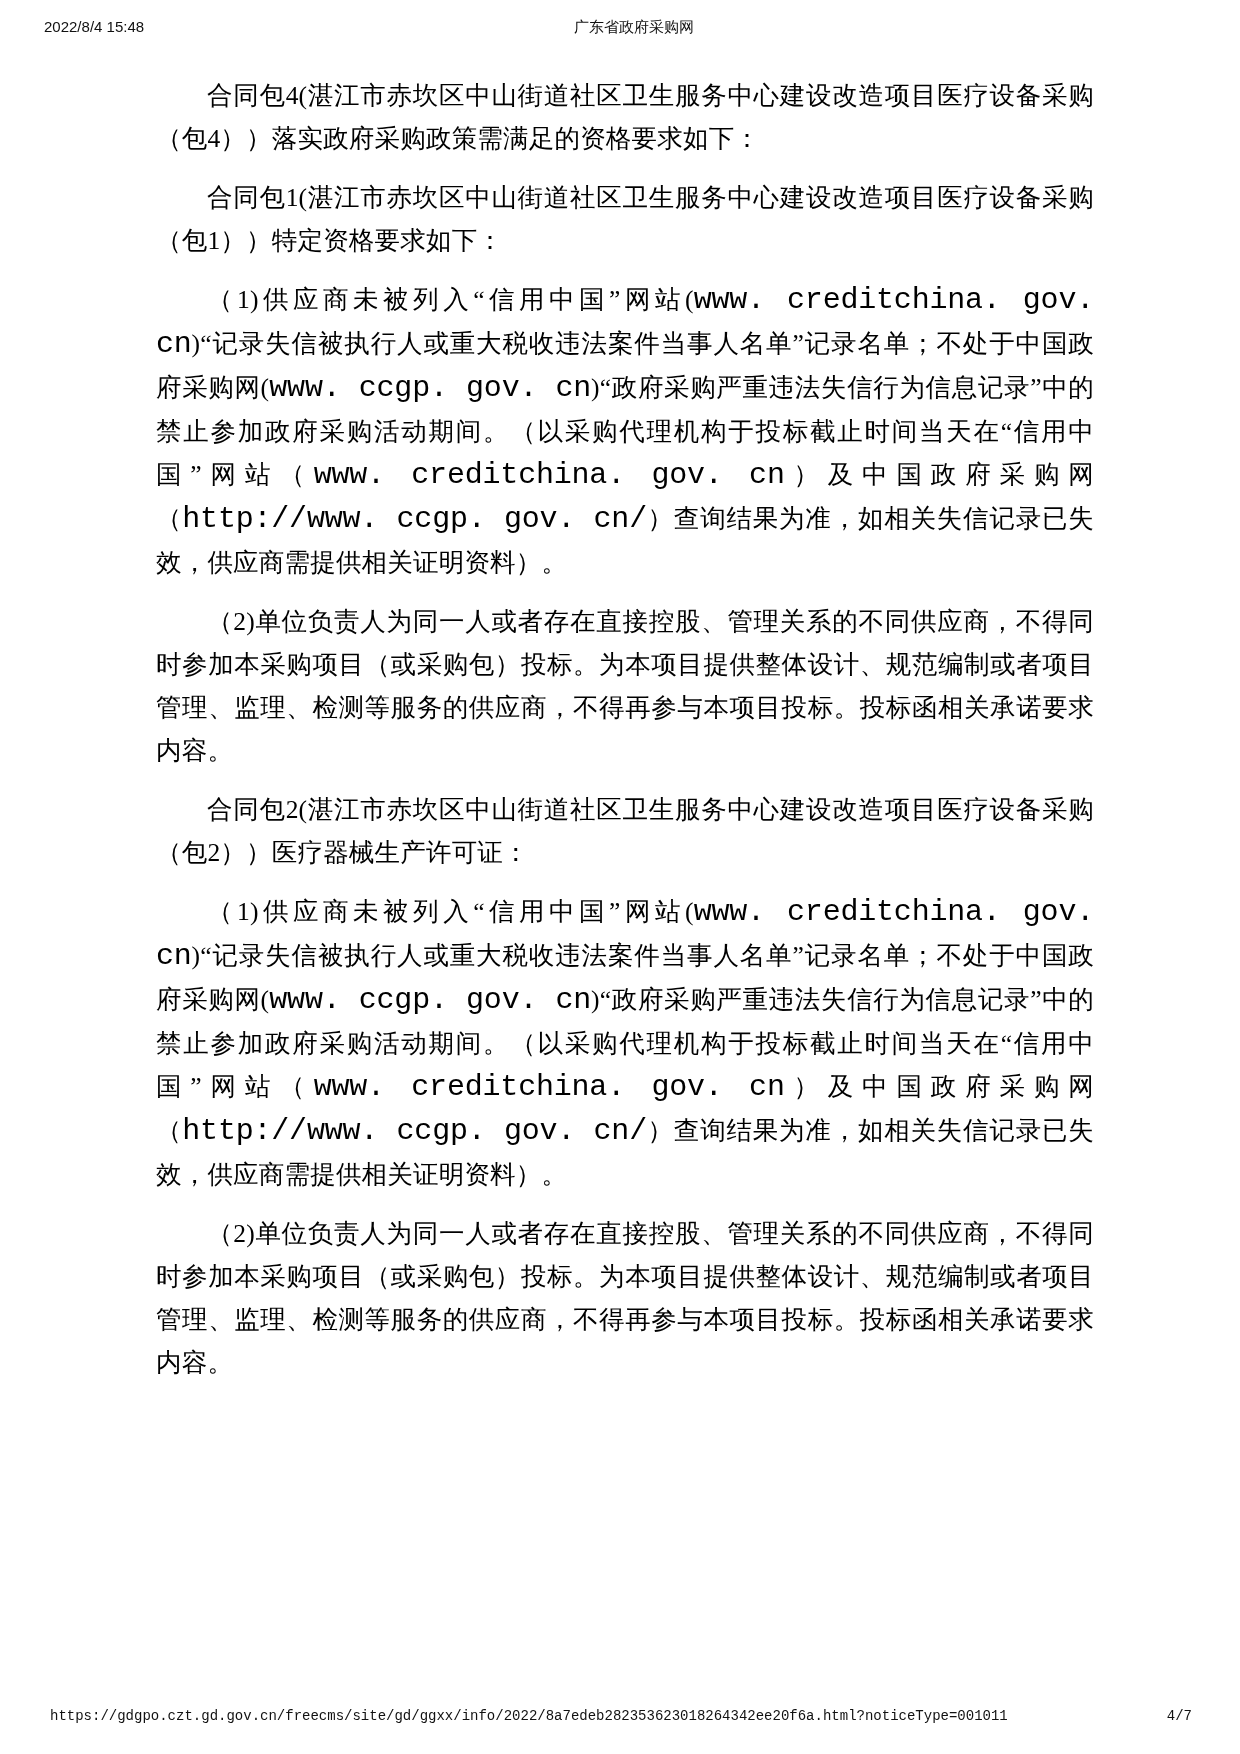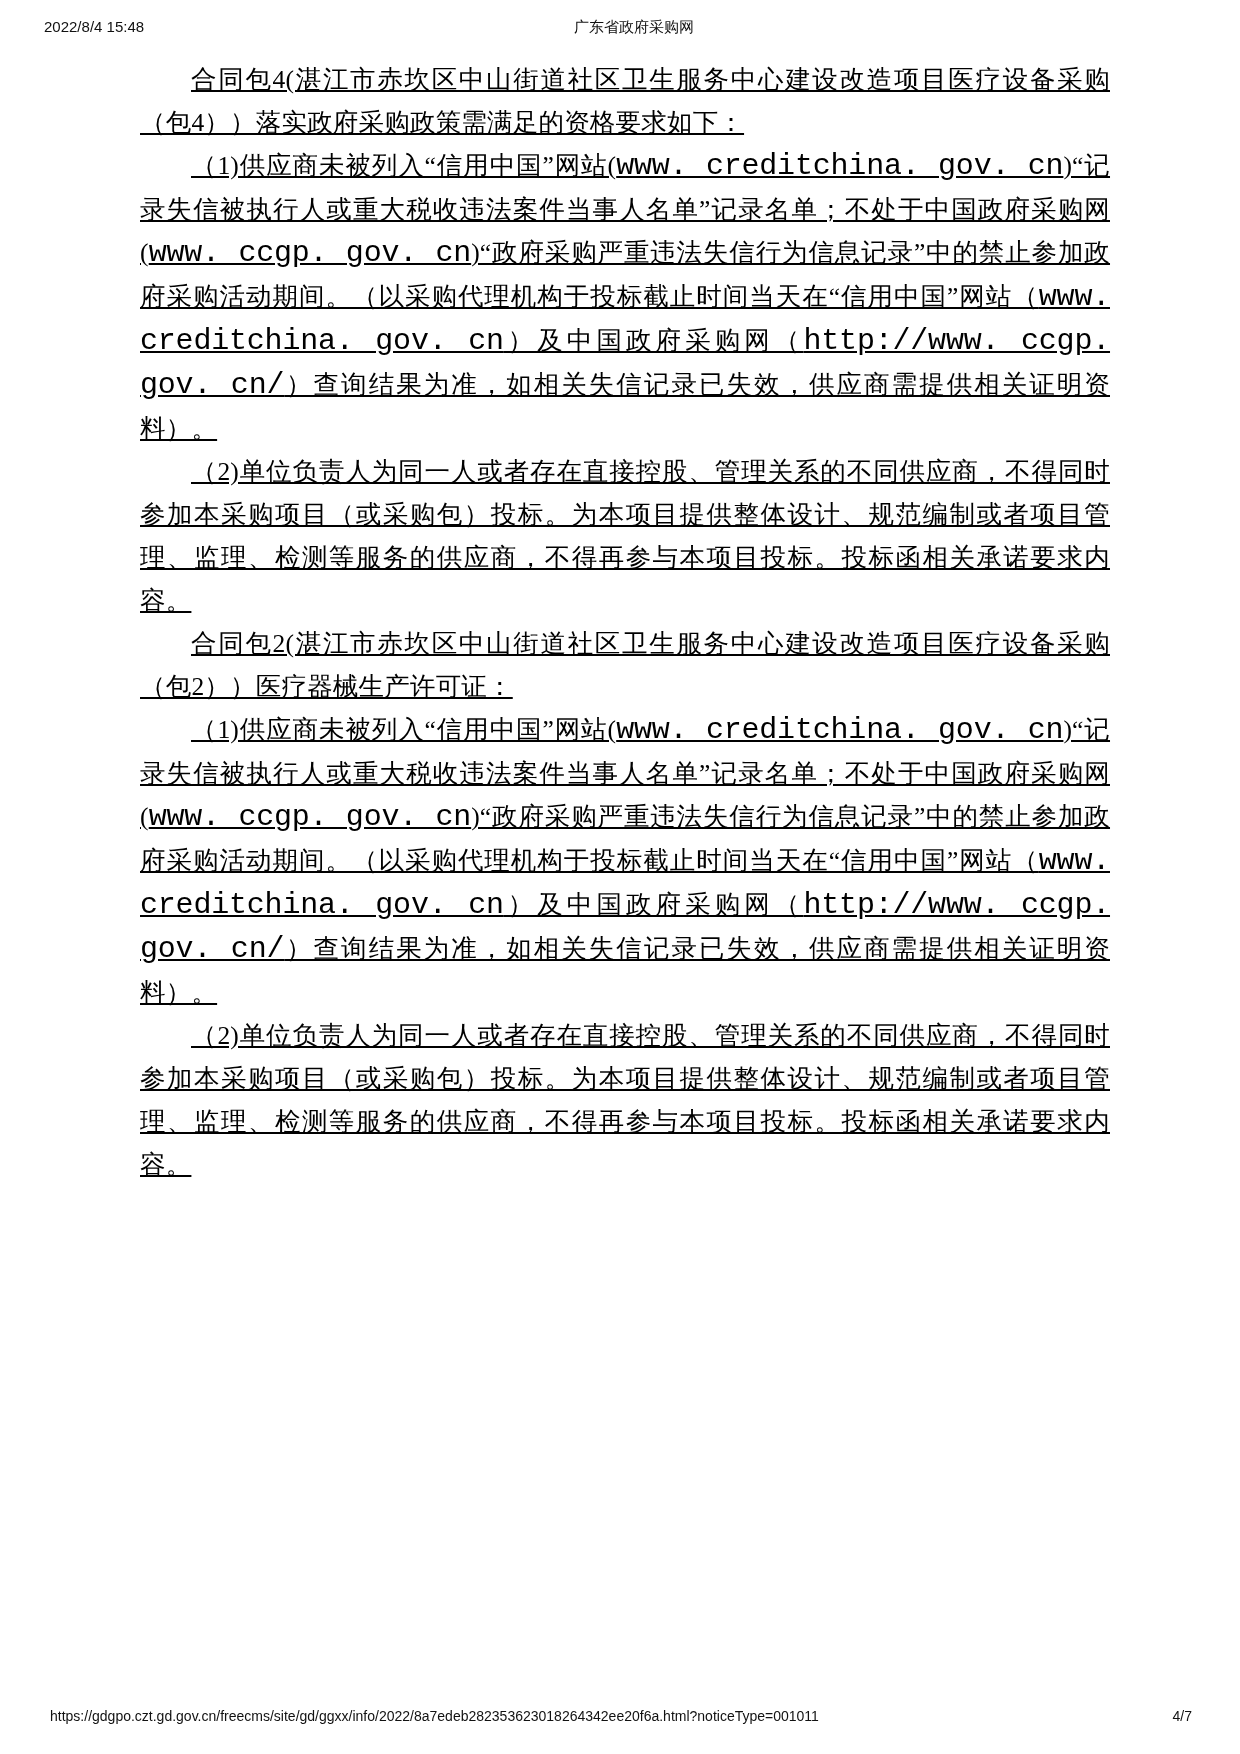--- a/index.html
+++ b/index.html
@@ -52,41 +52,40 @@
     left: 140px;
     right: 130px;
     top: 58px;
     font-size: 25.5px;
     line-height: 43px;
     text-align: justify;
     text-justify: inter-ideograph;
     letter-spacing: 0.2px;
   }
   .para {
-    margin: 0;
+    margin: 16px;
     padding: 0;
     text-indent: 2em;
-    text-decoration: underline;
   }
   .para.item-indent {
     text-indent: 0.4em;
   }
   .mono {
     font-family: "Liberation Mono", "DejaVu Sans Mono", monospace;
     font-size: 30px;
     letter-spacing: -0.2px;
   }
   
   .page-footer {
     position: absolute;
     left: 0;
     right: 0;
     bottom: 26px;
     height: 20px;
-    font-family: Liberation Sans, sans-serif;
+    font-family: Liberation Mono, monospace;
     font-size: 14px;
     color: #111;
   }
   .footer-url {
     position: absolute;
     left: 50px;
     top: 0;
     white-space: nowrap;
   }
   .footer-page {
@@ -101,20 +100,21 @@
 
 <div class="page">
 
   <div class="page-header">
     <span class="header-date">2022/8/4 15:48</span>
     <span class="header-title">广东省政府采购网</span>
   </div>
 
   <div class="doc-body">
     <p class="para">合同包4(湛江市赤坎区中山街道社区卫生服务中心建设改造项目医疗设备采购（包4））落实政府采购政策需满足的资格要求如下：</p>
+    <p class="para">合同包1(湛江市赤坎区中山街道社区卫生服务中心建设改造项目医疗设备采购（包1））特定资格要求如下：</p>
     <p class="para mono-mixed">（1)供应商未被列入“信用中国”网站(<span class="mono">www. creditchina. gov. cn</span>)“记录失信被执行人或重大税收违法案件当事人名单”记录名单；不处于中国政府采购网(<span class="mono">www. ccgp. gov. cn</span>)“政府采购严重违法失信行为信息记录”中的禁止参加政府采购活动期间。（以采购代理机构于投标截止时间当天在“信用中国”网站（<span class="mono">www. creditchina. gov. cn</span>）及中国政府采购网（<span class="mono">http://www. ccgp. gov. cn/</span>）查询结果为准，如相关失信记录已失效，供应商需提供相关证明资料）。</p>
     <p class="para">（2)单位负责人为同一人或者存在直接控股、管理关系的不同供应商，不得同时参加本采购项目（或采购包）投标。为本项目提供整体设计、规范编制或者项目管理、监理、检测等服务的供应商，不得再参与本项目投标。投标函相关承诺要求内容。</p>
     <p class="para">合同包2(湛江市赤坎区中山街道社区卫生服务中心建设改造项目医疗设备采购（包2））医疗器械生产许可证：</p>
     <p class="para mono-mixed">（1)供应商未被列入“信用中国”网站(<span class="mono">www. creditchina. gov. cn</span>)“记录失信被执行人或重大税收违法案件当事人名单”记录名单；不处于中国政府采购网(<span class="mono">www. ccgp. gov. cn</span>)“政府采购严重违法失信行为信息记录”中的禁止参加政府采购活动期间。（以采购代理机构于投标截止时间当天在“信用中国”网站（<span class="mono">www. creditchina. gov. cn</span>）及中国政府采购网（<span class="mono">http://www. ccgp. gov. cn/</span>）查询结果为准，如相关失信记录已失效，供应商需提供相关证明资料）。</p>
     <p class="para">（2)单位负责人为同一人或者存在直接控股、管理关系的不同供应商，不得同时参加本采购项目（或采购包）投标。为本项目提供整体设计、规范编制或者项目管理、监理、检测等服务的供应商，不得再参与本项目投标。投标函相关承诺要求内容。</p>
   </div>
 
   <div class="page-footer">
     <span class="footer-url">https://gdgpo.czt.gd.gov.cn/freecms/site/gd/ggxx/info/2022/8a7edeb282353623018264342ee20f6a.html?noticeType=001011</span>
     <span class="footer-page">4/7</span>

